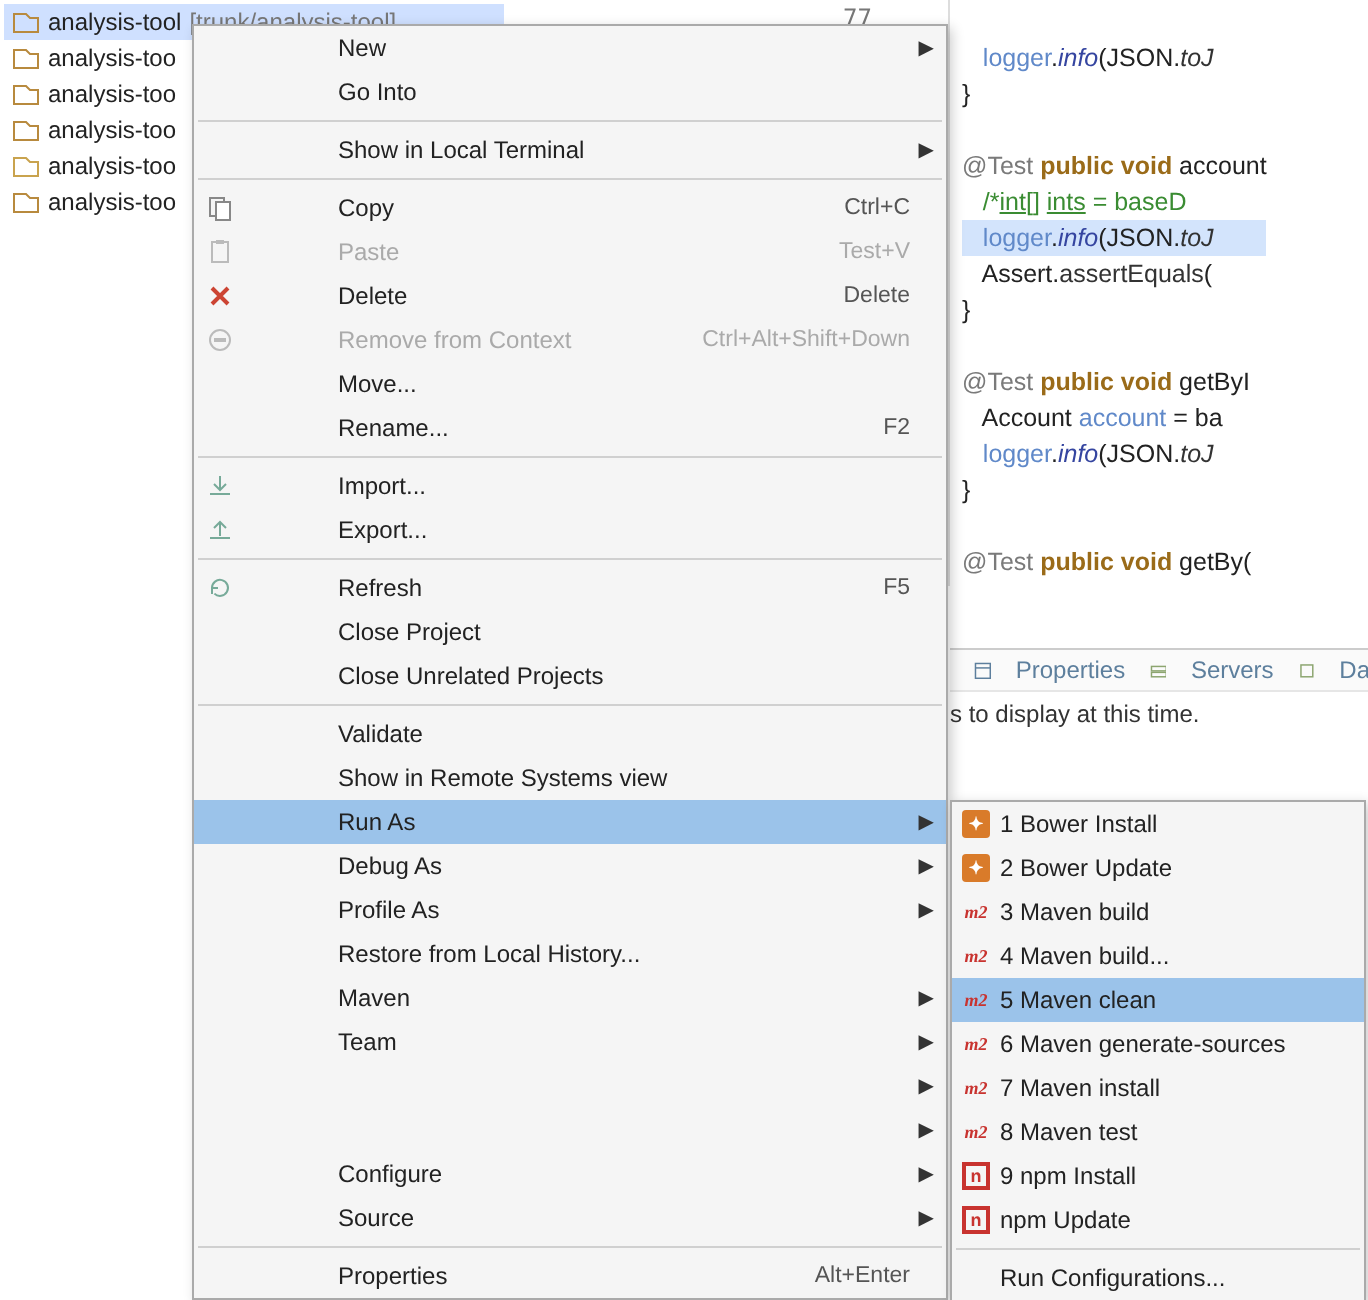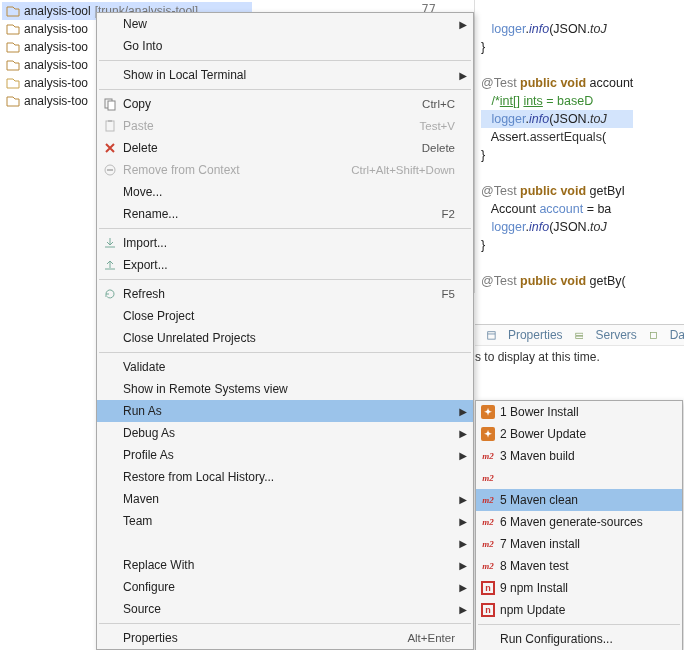--- a/index.html
+++ b/index.html
@@ -14,21 +14,21 @@
   .tricon svg { width: 14px; height: 14px; }
   .tree-row span.lbl { white-space: nowrap; }
   .tree-row .lbl.dim { color: #777; }
   .tricon.light path { stroke: #c9a34e; }
 
   
   .menu { position: absolute; left: 96px; top: 12px; width: 378px; background: #f5f5f5; border: 1px solid #aaa; box-shadow: 2px 2px 6px rgba(0,0,0,.2); z-index: 50; }
   .mi { display: flex; align-items: center; height: 22px; position: relative; }
   .mi .ic { width: 26px; display: flex; justify-content: center; align-items: center; color: #666; }
   .mi .ic svg { width: 14px; height: 14px; }
-  .mi .tx { flex: 1; padding-right: 8px; white-space: nowrap; }
+  .mi .tx { flex: 1; padding-right: 8px; white-space: nowrap; margin-left: 46px; }
   .mi .sc { color: #555; padding-right: 18px; font-size: 11.5px; }
   .mi .ar { position: absolute; right: 6px; font-size: 10px; color: #333; }
   .mi.disabled .tx, .mi.disabled .sc, .mi.disabled .ic { color: #aaa; }
   .mi.sel { background: #9bc3ea; }
   .sep { height: 1px; background: #d0d0d0; margin: 3px 2px; }
 
   
   .submenu { position: absolute; left: 475px; top: 400px; width: 208px; background: #f5f5f5; border: 1px solid #aaa; box-shadow: 2px 2px 6px rgba(0,0,0,.2); z-index: 60; }
   .smi { display: flex; align-items: center; height: 22px; }
   .smi .ic { width: 24px; display: flex; justify-content: center; align-items: center; }
@@ -288,21 +288,20 @@
         <span class="ic"></span>
         <span class="tx">Team</span>
         <span class="ar">▶</span>
       </div>
       <div class="mi">
         <span class="ic"></span>
         <span class="ar">▶</span>
       </div>
       <div class="mi">
         <span class="ic"></span>
-        <span class="tx">Replace With</span>
         <span class="ar">▶</span>
       </div>
       <div class="mi">
         <span class="ic"></span>
         <span class="tx">Configure</span>
         <span class="ar">▶</span>
       </div>
       <div class="mi">
         <span class="ic"></span>
         <span class="tx">Source</span>
@@ -332,20 +331,21 @@
       <div class="smi">
         <span class="ic">
           <div class="ic-b ic-m2">m2</div>
         </span>
         <span class="tx">3 Maven build</span>
       </div>
       <div class="smi">
         <span class="ic">
           <div class="ic-b ic-m2">m2</div>
         </span>
+        <span class="tx">4 Maven build...</span>
       </div>
       <div class="smi sel">
         <span class="ic">
           <div class="ic-b ic-m2">m2</div>
         </span>
         <span class="tx">5 Maven clean</span>
       </div>
       <div class="smi">
         <span class="ic">
           <div class="ic-b ic-m2">m2</div>

